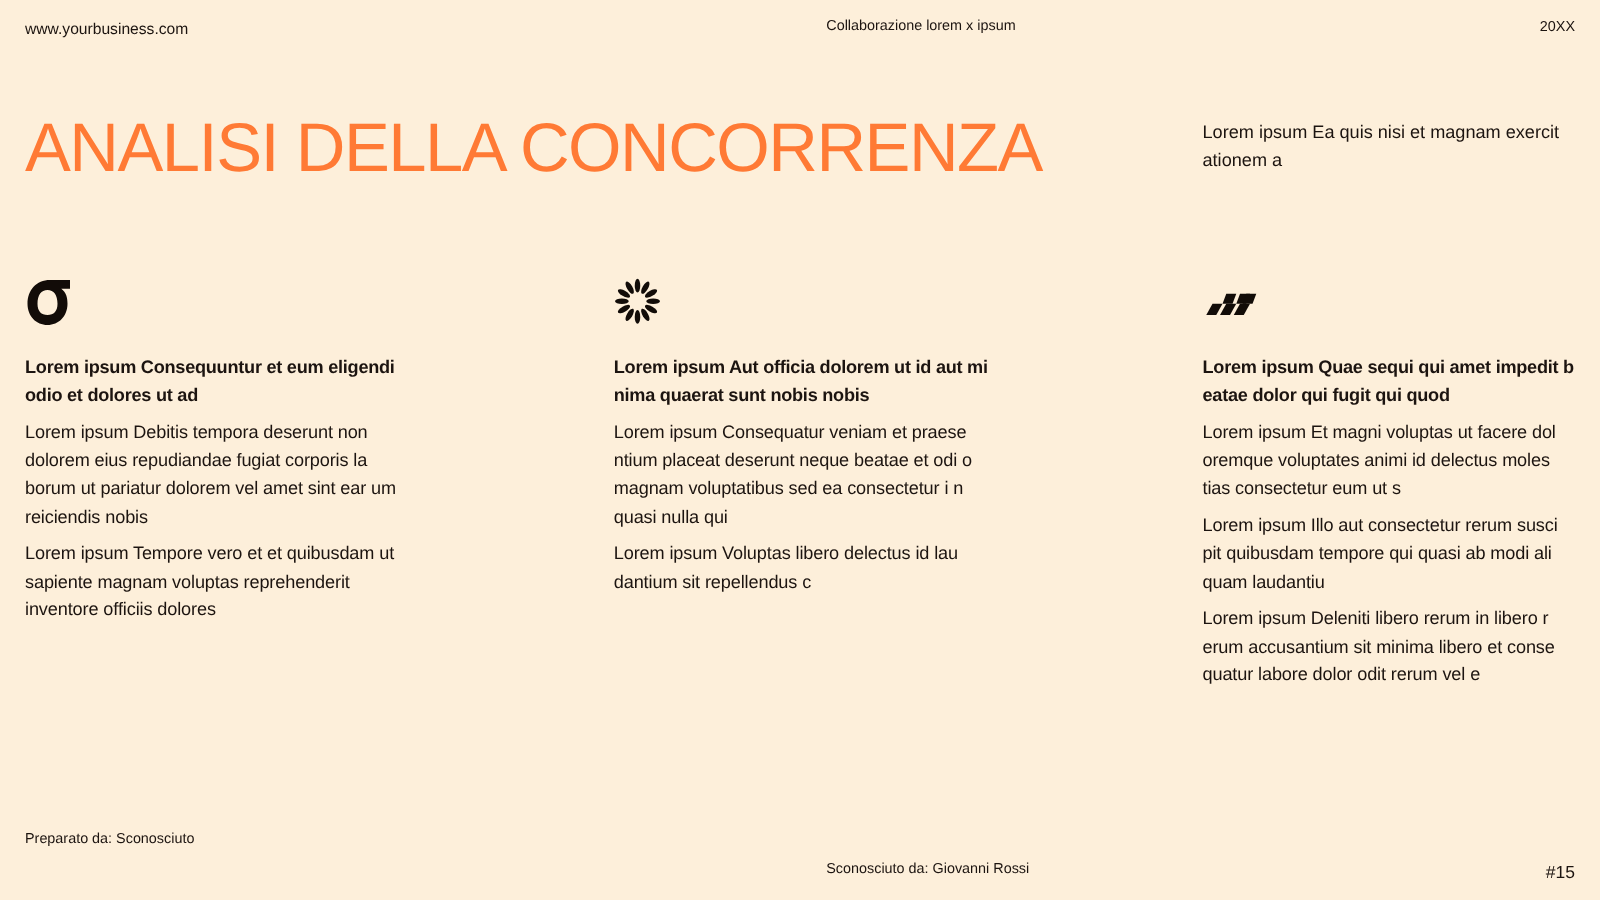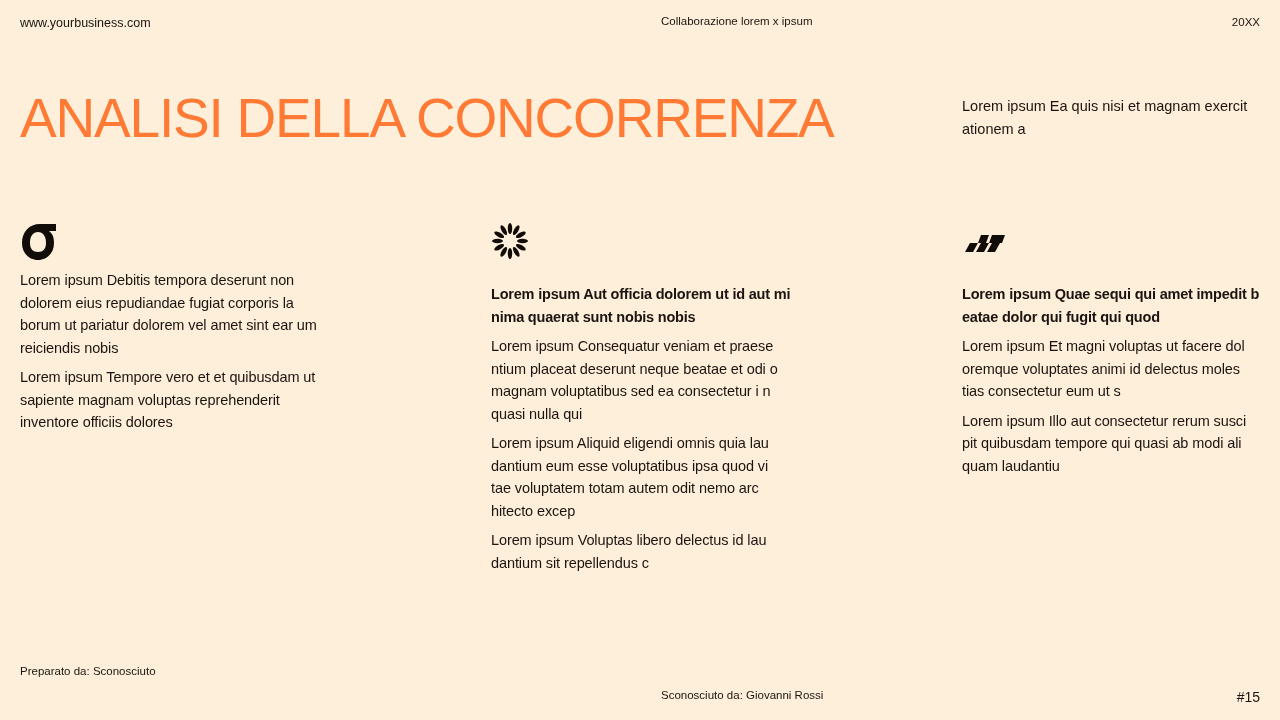--- a/index.html
+++ b/index.html
@@ -91,20 +91,21 @@
   <h1 class="page-title">ANALISI DELLA CONCORRENZA</h1>
 
   <p class="intro">Lorem ipsum Ea quis nisi et magnam exercit ationem a</p>
 
   <section class="column col-1">
     <span class="icon-wrap">
       <svg width="37" height="40" viewBox="0 0 37 40">
         <path d="M36 2 L36 9 L29 9 C33 12 34 16 34 21 C34 31 27 38 18 38 C9 38 2 31 2 21 C2 10 9 2 20 2 Z M18 10 C13 10 10 14 10 21 C10 27 13 30 18 30 C23 30 26 27 26 21 C26 14 23 10 18 10 Z" fill="#120c08"></path>
       </svg>
     </span>
+    <h2 class="col-heading">Lorem ipsum Consequuntur et eum eligendi odio et dolores ut ad</h2>
     <p class="col-para">Lorem ipsum Debitis tempora deserunt non dolorem eius repudiandae fugiat corporis la borum ut pariatur dolorem vel amet sint ear um reiciendis nobis</p>
     <p class="col-para">Lorem ipsum Tempore vero et et quibusdam ut sapiente magnam voluptas reprehenderit inventore officiis dolores</p>
   </section>
 
   <section class="column col-2">
     <span class="icon-wrap">
       <svg width="40" height="40" viewBox="0 0 40 40">
         <g fill="#120c08" transform="translate(19 19)">
           <ellipse cx="0" cy="-12.5" rx="2.2" ry="5.5" transform="rotate(0)"></ellipse>
           <ellipse cx="0" cy="-12.5" rx="2.2" ry="5.5" transform="rotate(30)"></ellipse>
@@ -116,39 +117,39 @@
           <ellipse cx="0" cy="-12.5" rx="2.2" ry="5.5" transform="rotate(210)"></ellipse>
           <ellipse cx="0" cy="-12.5" rx="2.2" ry="5.5" transform="rotate(240)"></ellipse>
           <ellipse cx="0" cy="-12.5" rx="2.2" ry="5.5" transform="rotate(270)"></ellipse>
           <ellipse cx="0" cy="-12.5" rx="2.2" ry="5.5" transform="rotate(300)"></ellipse>
           <ellipse cx="0" cy="-12.5" rx="2.2" ry="5.5" transform="rotate(330)"></ellipse>
         </g>
       </svg>
     </span>
     <h2 class="col-heading">Lorem ipsum Aut officia dolorem ut id aut mi nima quaerat sunt nobis nobis</h2>
     <p class="col-para">Lorem ipsum Consequatur veniam et praese ntium placeat deserunt neque beatae et odi o magnam voluptatibus sed ea consectetur i n quasi nulla qui</p>
-    <p class="col-para">Lorem ipsum Aliquid eligendi omnis quia lau dantium eum esse voluptatibus ipsa quod vi tae voluptatem totam autem odit nemo arc hitecto excep</p>
     <p class="col-para">Lorem ipsum Voluptas libero delectus id lau dantium sit repellendus c</p>
   </section>
 
   <section class="column col-3">
     <span class="icon-wrap">
       <svg width="48" height="40" viewBox="0 0 48 40">
         <g fill="#120c08">
           <polygon points="8,21 16,21 11,30 3,30"></polygon>
           <polygon points="16,21 24,21 27,13 19,13"></polygon>
           <polygon points="19,21 27,21 22,30 14,30"></polygon>
           <polygon points="27,21 35,21 38,13 30,13"></polygon>
           <polygon points="30,21 38,21 33,30 25,30"></polygon>
           <polygon points="35,13 43,13 40,21 32,21"></polygon>
         </g>
       </svg>
     </span>
     <h2 class="col-heading">Lorem ipsum Quae sequi qui amet impedit b eatae dolor qui fugit qui quod</h2>
     <p class="col-para">Lorem ipsum Et magni voluptas ut facere dol oremque voluptates animi id delectus moles tias consectetur eum ut s</p>
     <p class="col-para">Lorem ipsum Illo aut consectetur rerum susci pit quibusdam tempore qui quasi ab modi ali quam laudantiu</p>
+    <p class="col-para">Lorem ipsum Deleniti libero rerum in libero r erum accusantium sit minima libero et conse quatur labore dolor odit rerum vel e</p>
   </section>
 
   <div class="footer-left">Preparato da: Sconosciuto</div>
   <div class="footer-center">Sconosciuto da: Giovanni Rossi</div>
   <div class="footer-right">#15</div>
 
 </div>
 
 </body></html>

